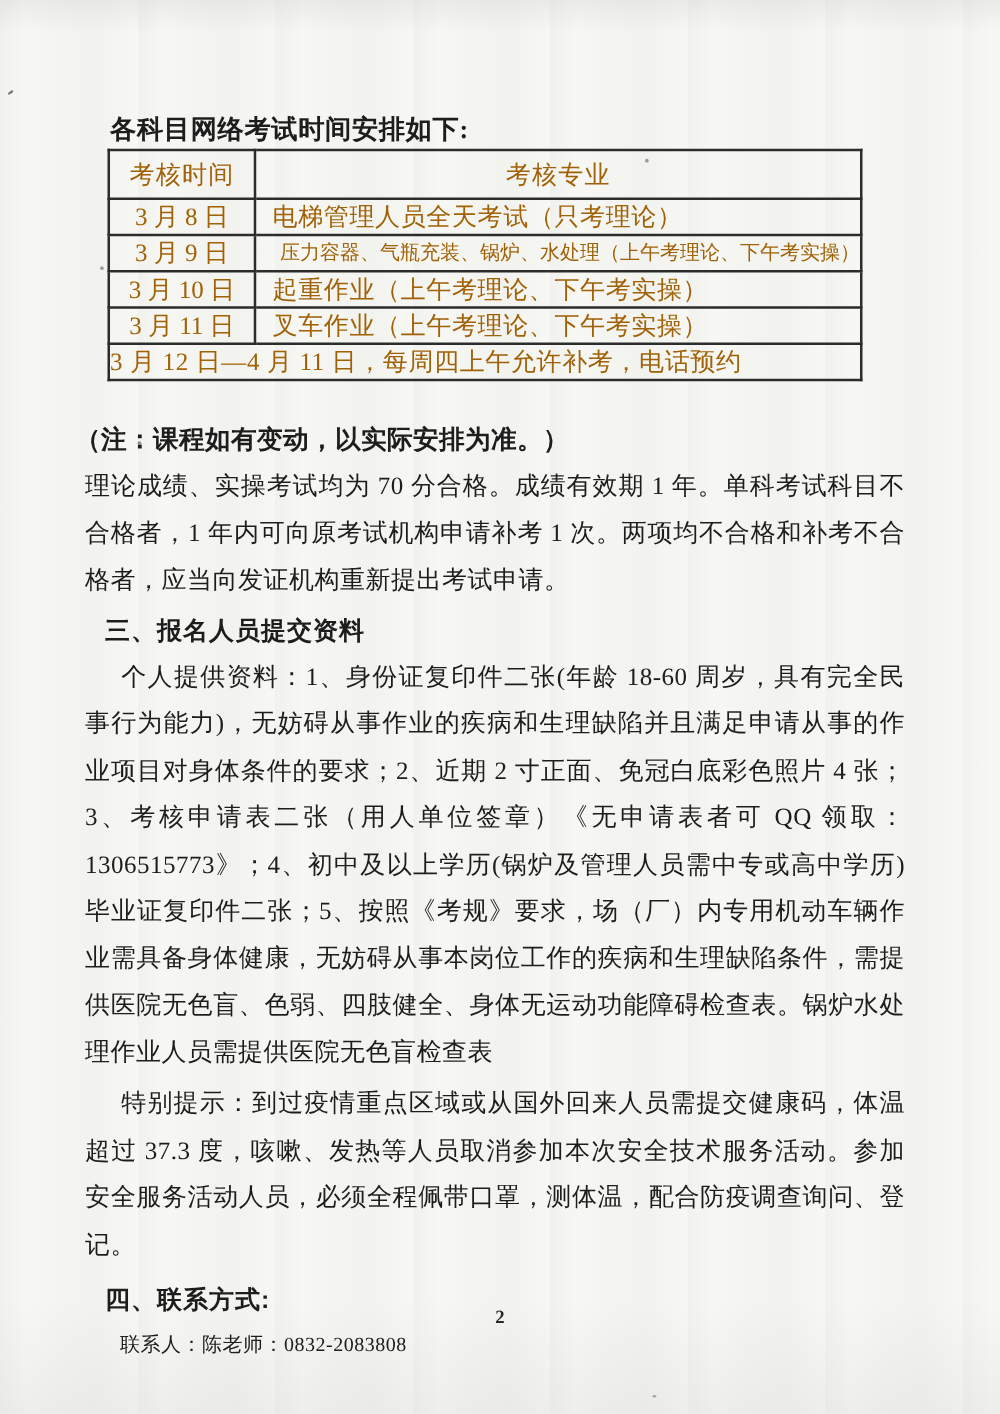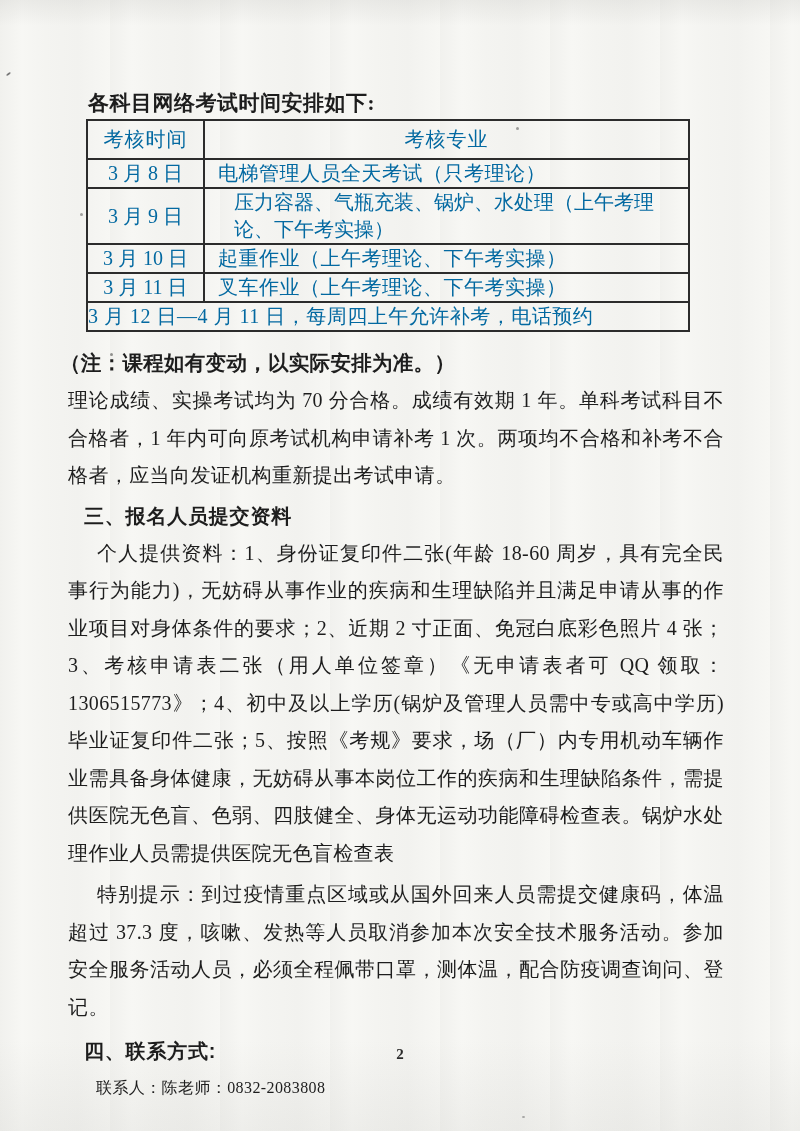--- a/index.html
+++ b/index.html
@@ -48,32 +48,32 @@
     margin-top: 2px;
     margin-left: 18px;
     width: 604px;
     border-collapse: collapse;
     table-layout: fixed;
   }
   table.schedule td, table.schedule th {
     border: 2px solid #2c2c2c;
     font-weight: normal;
     font-size: 20px;
-    color: #0369a1;
+    color: #a16207;
     vertical-align: middle;
   }
   table.schedule col.c-time  { width: 117px; }
   table.schedule th { height: 39px; text-align: center; letter-spacing: 1px; }
   table.schedule td { height: 24px; }
   td.cell-time { text-align: center; font-size: 19px; }
   td.cell-major { text-align: left; padding-left: 13px; letter-spacing: 0.5px; }
-  td.cell-major.condensed { font-size: 20px; letter-spacing: 0; padding-left: 29px; }
+  td.cell-major.condensed { font-size: 16px; letter-spacing: 0; padding-left: 19px; }
   td.cell-merged { height: 37px; letter-spacing: 0.5px; }
   .note-line {
-    margin-top: 16px;
+    margin-top: 32px;
     margin-left: -8px;
     font-size: 20.5px;
     line-height: 30px;
     font-weight: bold;
     letter-spacing: 0.3px;
   }
   p.body-para {
     margin-top: 4px;
     font-size: 20px;
     line-height: 37.5px;

